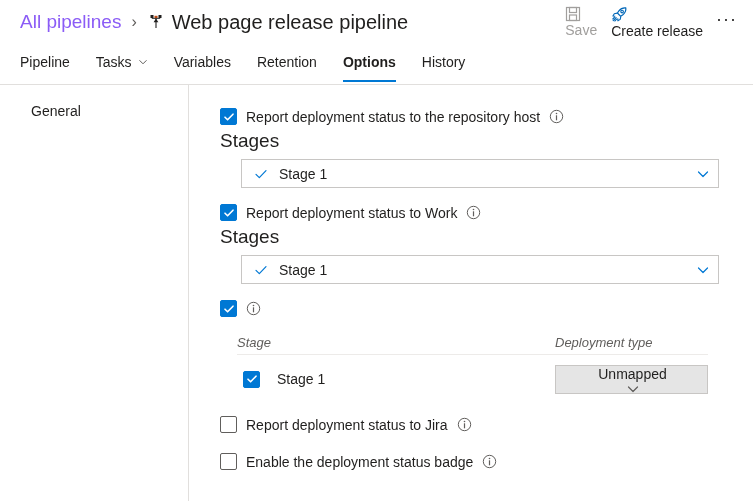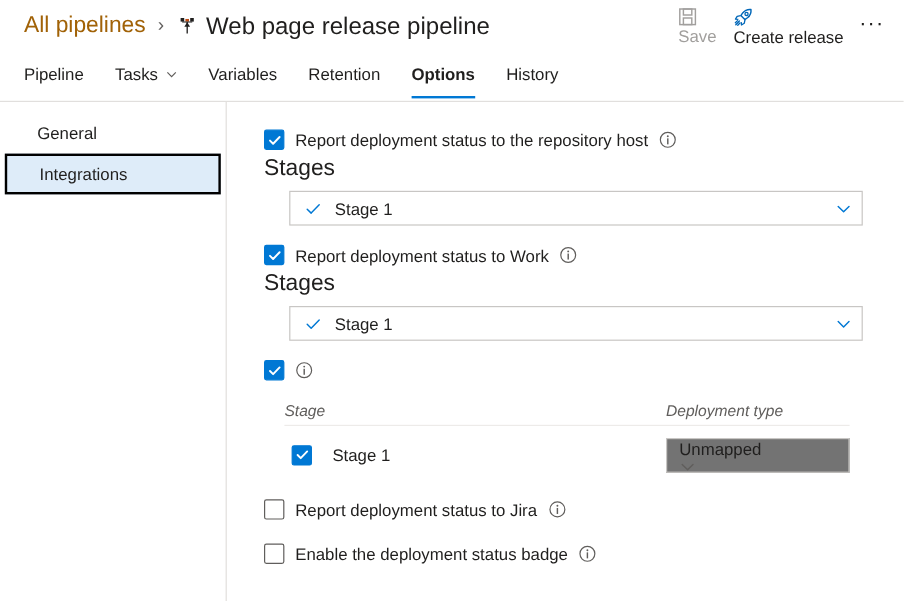--- a/index.html
+++ b/index.html
@@ -17,21 +17,21 @@
     position: absolute; left: 0; top: 0;
     width: 753px; height: 44px;
     display: flex; align-items: center;
   }
   .breadcrumb {
     display: flex; align-items: center;
     margin-left: 20px;
   }
   .crumb-link {
     font-size: 19px;
-    color: #a16207;
+    color: #8b5cf6;
     cursor: pointer;
     white-space: nowrap;
   }
   .crumb-sep {
     font-size: 16px;
     color: #605e5c;
     margin: 0 9px 0 10px;
     font-weight: 300;
   }
   .pipeline-icon {
@@ -183,22 +183,22 @@
   .tcell-stage {
     flex: 1;
     display: flex; align-items: center;
     padding-left: 6px;
   }
   .tcell-stage .opt-label { margin-left: 17px; }
   .tcell-dtype { width: 153px; }
   .dd-small {
     width: 153px; height: 29px;
     border: 1px solid #c8c6c4;
-    background: #737373;
-    display: flex; align-items: flex-start;
+    background: #e5e5e5;
+    display: flex; align-items: center;
     padding: 0 8px 0 10px;
     cursor: pointer;
     flex-direction: column;
   }
   .dd-small .dd-text { font-size: 14px; color: #201f1e; }
 
   .spacer-16 { height: 16px; }
   .spacer-13 { height: 13px; }
   .spacer-20 { height: 20px; }
 </style>
@@ -275,23 +275,20 @@
     <span>Options</span>
   </div>
   <div class="tab">
     <span>History</span>
   </div>
 </div>
 
 <div class="sidebar">
   <div class="side-item">
     <span>General</span>
-  </div>
-  <div class="side-item selected">
-    <span>Integrations</span>
   </div>
 </div>
 
 <div class="content">
 
   <div class="opt-row">
     <span class="cbox checked">
       <svg width="12" height="12" viewBox="0 0 12 12">
         <path d="M2 6.2 L4.6 8.8 L10 3.2" fill="none" stroke="#ffffff" stroke-width="1.6" stroke-linecap="round" stroke-linejoin="round"></path>
       </svg>

